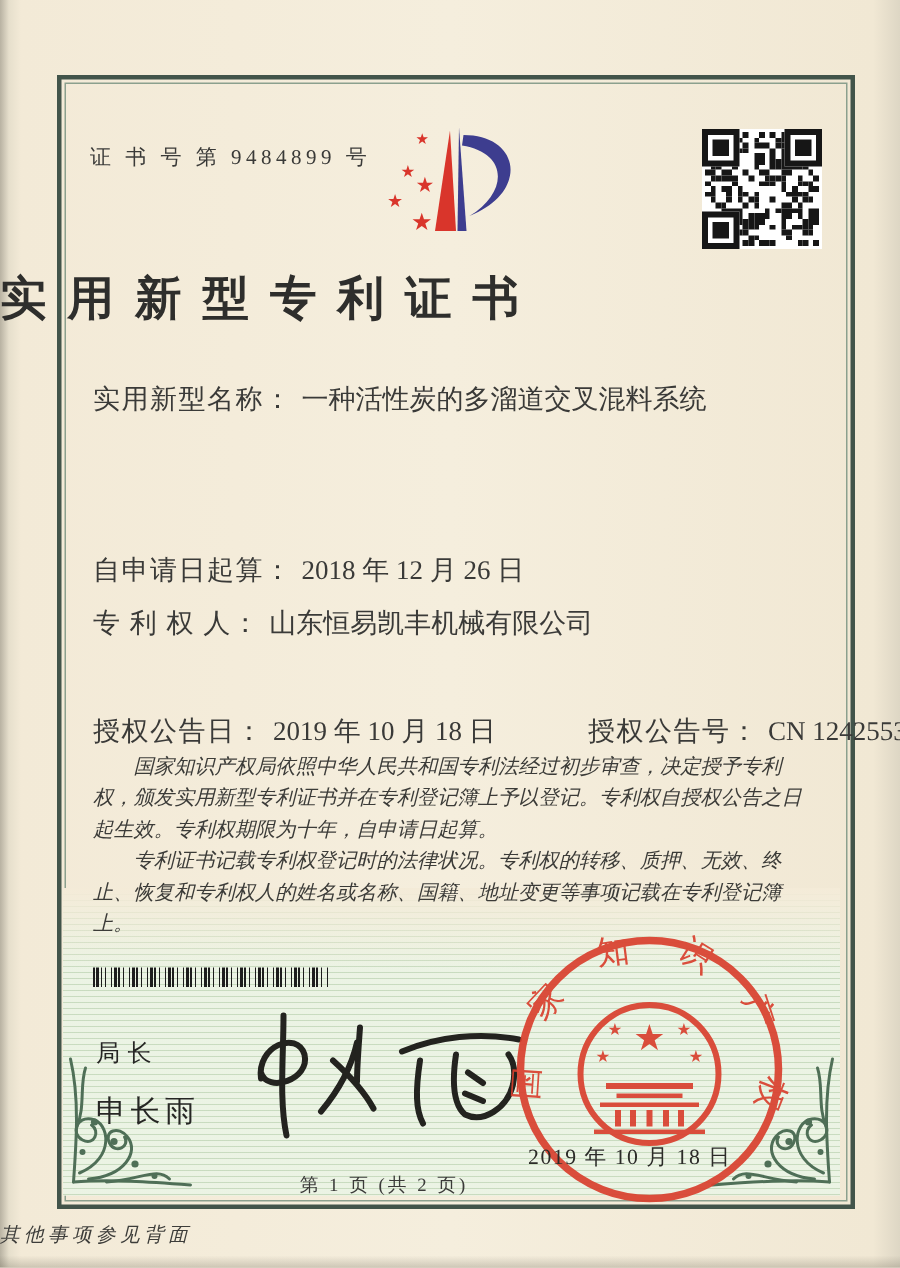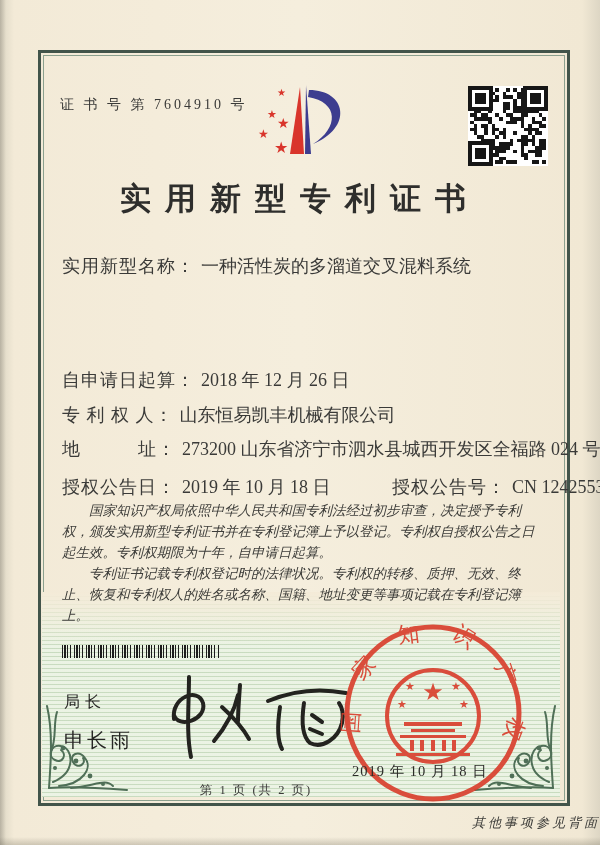--- a/index.html
+++ b/index.html
@@ -17,40 +17,40 @@
   .guilloche::before{content:"";position:absolute;left:0;top:0;right:0;height:55px;
     background:linear-gradient(180deg,#f4ebd8 0,rgba(244,235,216,0) 100%);}
   .hdr-certno{position:absolute;left:60px;top:96px;font-size:14px;letter-spacing:3px;color:#3a3a38;}
   .logo{position:absolute;left:243px;top:80px;}
   .qr{position:absolute;left:468px;top:86px;width:76px;height:76px;background:#fff;padding:2px;}
   .qr-grid{position:relative;width:76px;height:76px;display:grid;grid-template-columns:repeat(21,1fr);grid-template-rows:repeat(21,1fr);}
   .qr-grid div.on{background:#161616;}
   .finder{position:absolute;width:17px;height:17px;border:4px solid #161616;background:#fff;}
   .finder::after{content:"";position:absolute;left:3px;top:3px;width:11px;height:11px;background:#161616;}
   .f-tl{left:0;top:0}.f-tr{right:0;top:0}.f-bl{left:0;bottom:0}
-  .title{position:absolute;left:0;top:178px;width:600px;text-align:center;font-size:31px;font-weight:600;
+  .title{position:absolute;left:0;top:178px;width:600px;text-align:left;font-size:31px;font-weight:600;
     letter-spacing:14px;color:#2e2e2c;}
   .field-row{position:absolute;left:62px;right:40px;font-size:18px;color:#3a3a38;white-space:nowrap;}
   .f-label{letter-spacing:1px;}
   .f-value{margin-left:6px;}
   .grant-no{position:absolute;left:330px;top:0;}
   .body-text{position:absolute;left:62px;top:500px;width:478px;font-size:13.5px;line-height:21px;
     font-style:italic;color:#3b3b38;}
   .body-text p{margin:0;text-indent:2em;}
   .barcode{position:absolute;left:62px;top:645px;width:158px;height:13px;
     background-image:repeating-linear-gradient(90deg,#1d1d1d 0 1px,transparent 1px 2px,#1d1d1d 2px 4px,transparent 4px 5px,#1d1d1d 5px 6px,transparent 6px 8px,#1d1d1d 8px 9px,transparent 9px 12px);}
   .sig-title{position:absolute;left:64px;top:692px;font-family:"Liberation Sans","DejaVu Sans",sans-serif;
     font-size:16px;letter-spacing:5px;color:#262624;}
   .sig-name{position:absolute;left:64px;top:727px;font-family:"Liberation Sans","DejaVu Sans",sans-serif;
     font-size:20px;letter-spacing:3px;color:#262624;}
   .signature-svg{position:absolute;left:150px;top:665px;}
   .seal{position:absolute;left:338px;top:618px;opacity:.92;}
   .seal-date{position:absolute;left:352px;top:762px;font-size:14.5px;letter-spacing:1px;color:#2b2b28;z-index:1;}
   .page-ind{position:absolute;left:0;top:782px;width:512px;text-align:center;font-size:12.5px;letter-spacing:2px;color:#3a3a38;}
-  .back-note{position:absolute;left:0;top:814px;width:600px;text-align:right;font-size:13px;font-style:italic;
+  .back-note{position:absolute;left:0;top:814px;width:600px;text-align:left;font-size:13px;font-style:italic;
     letter-spacing:3px;color:#3d3d3a;}
   .ornament{position:absolute;width:88px;height:92px;}
   .orn-bl{left:43px;top:702px;}
   .orn-br{left:471px;top:702px;transform:scaleX(-1);}
 </style>
 </head>
 <body>
 
 <div class="paper">
 
@@ -88,21 +88,21 @@
     </g>
     <g fill="#4f6f57">
       <circle cx="20" cy="46" r="2.4"></circle>
         <circle cx="33" cy="59" r="2.4"></circle>
         <circle cx="47" cy="74" r="2.4"></circle>
       <circle cx="12" cy="66" r="2"></circle>
         <circle cx="60" cy="82" r="2"></circle>
     </g>
   </svg>
 
-  <div class="hdr-certno">证 书 号 第 7604910 号</div>
+  <div class="hdr-certno">证 书 号 第 9484899 号</div>
 
   <svg class="logo" width="128" height="90" viewBox="0 0 128 90">
     <polygon points="57,7 61,74 47,74" fill="#d9352b"></polygon>
     <polygon points="63,5 68,74 62,74" fill="#3d3d8f"></polygon>
     <path d="M66,10 C104,10 110,48 70,64 C96,48 96,22 65,17 Z" fill="#3d3d8f"></path>
     <g fill="#d9352b" font-family="'DejaVu Sans',sans-serif">
       <text x="34" y="16" font-size="10">★</text>
       <text x="24" y="38" font-size="11">★</text>
       <text x="34" y="48" font-size="14">★</text>
       <text x="15" y="58" font-size="12">★</text>
@@ -562,23 +562,20 @@
   <div class="title">实用新型专利证书</div>
 
   <div class="field-row" style="top:254px">
     <span class="f-label">实用新型名称：</span><span class="f-value">一种活性炭的多溜道交叉混料系统</span>
   </div>
   <div class="field-row" style="top:368px">
     <span class="f-label">自申请日起算：</span><span class="f-value">2018 年 12 月 26 日</span>
   </div>
   <div class="field-row" style="top:403px">
     <span class="f-label">专 利 权 人：</span><span class="f-value">山东恒易凯丰机械有限公司</span>
-  </div>
-  <div class="field-row" style="top:437px">
-    <span class="f-label">地　　　址：</span><span class="f-value">273200 山东省济宁市泗水县城西开发区全福路 024 号</span>
   </div>
   <div class="field-row" style="top:475px">
     <span class="f-label">授权公告日：</span><span class="f-value">2019 年 10 月 18 日</span>
     <span class="grant-no">
       <span class="f-label">授权公告号：</span><span class="f-value">CN 124255318 U</span>
     </span>
   </div>
 
   <div class="body-text">
     <p>国家知识产权局依照中华人民共和国专利法经过初步审查，决定授予专利权，颁发实用新型专利证书并在专利登记簿上予以登记。专利权自授权公告之日起生效。专利权期限为十年，自申请日起算。</p>

